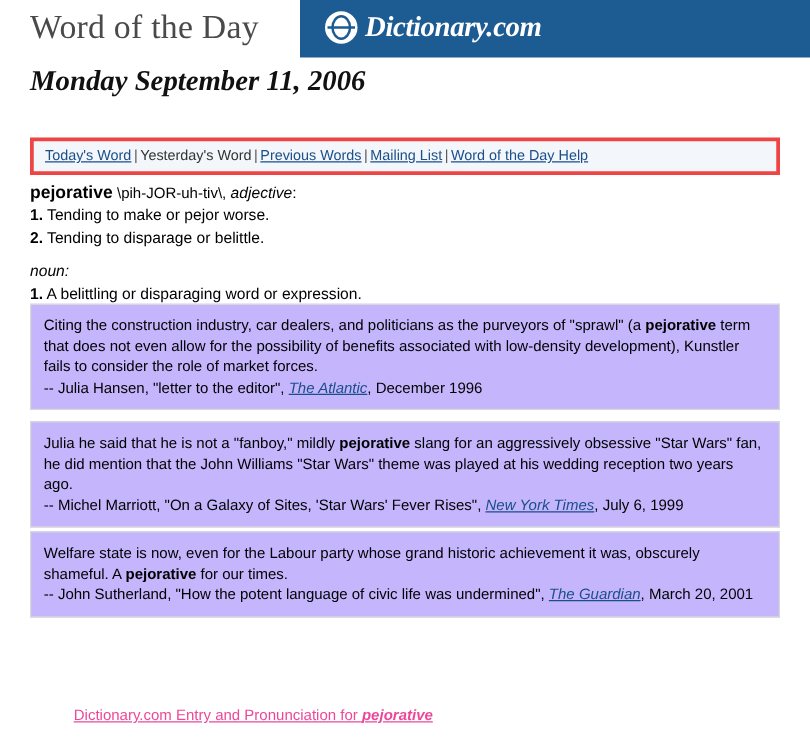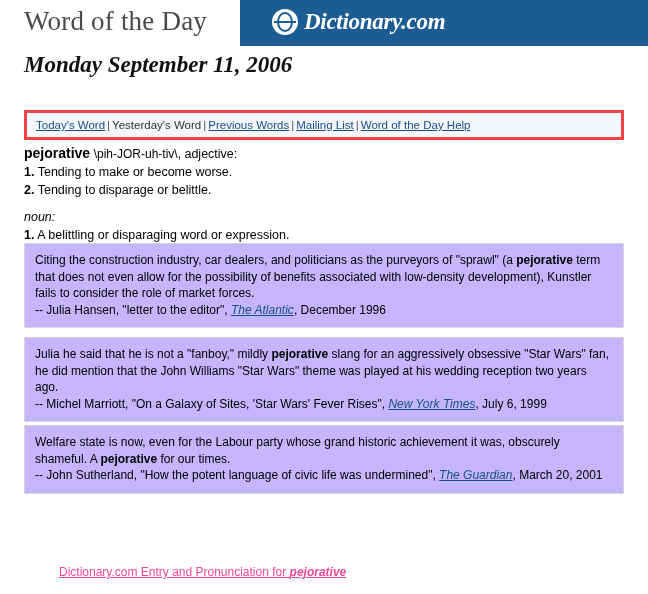--- a/index.html
+++ b/index.html
@@ -38,21 +38,21 @@
   .brand-bar {
     position: absolute;
     left: 240px;
     top: 0;
     right: 0;
     height: 46px;
     background: #1c5c92;
   }
   .brand-logo {
     position: absolute;
-    left: 32px;
+    left: 20px;
     top: 9px;
     display: flex;
     align-items: flex-end;
   }
   .brand-globe {
     width: 26px;
     height: 26px;
     border-radius: 50%;
     background: #ffffff;
     position: relative;
@@ -130,20 +130,21 @@
     line-height: 1.35;
   }
   .headword {
     font-weight: bold;
     font-size: 14px;
   }
   .pron {
     font-size: 12px;
   }
   .pos {
+    font-style: italic;
   }
   .sense {
     margin-top: 1px;
   }
   .sense .num { font-weight: bold; }
   .posline {
     font-style: italic;
     margin-top: 10px;
   }
 
@@ -220,21 +221,21 @@
   </div>
 
   <div class="defn">
     <div>
       <span class="headword">pejorative</span>
       <span class="pron">\pih-JOR-uh-tiv\,</span>
       <span class="pos">adjective</span><span>:</span>
     </div>
     <div class="sense">
       <span class="num">1.</span>
-      <span>Tending to make or become worse.</span>
+      <span>Tending to make or pejor worse.</span>
     </div>
     <div class="sense">
       <span class="num">2.</span>
       <span>Tending to disparage or belittle.</span>
     </div>
     <div class="posline">noun:</div>
     <div class="sense">
       <span class="num">1.</span>
       <span>A belittling or disparaging word or expression.</span>
     </div>

